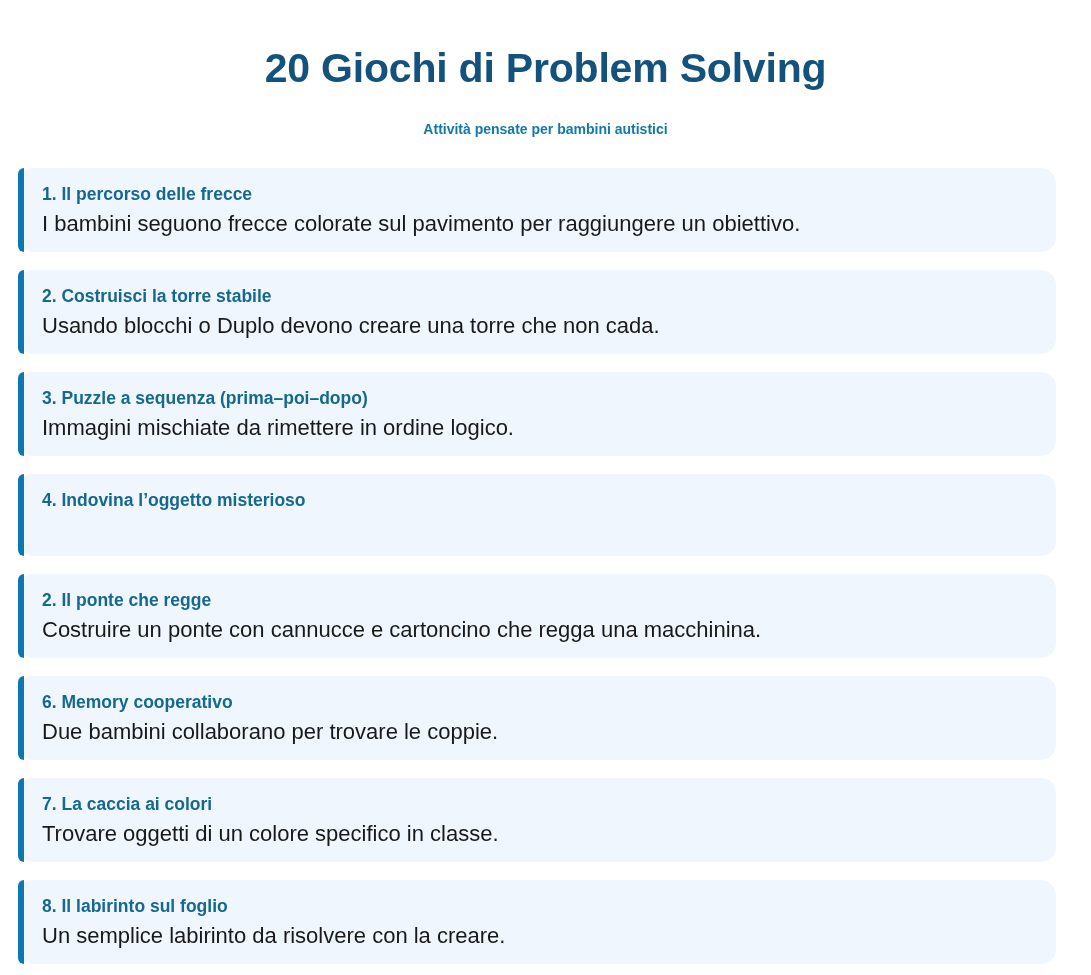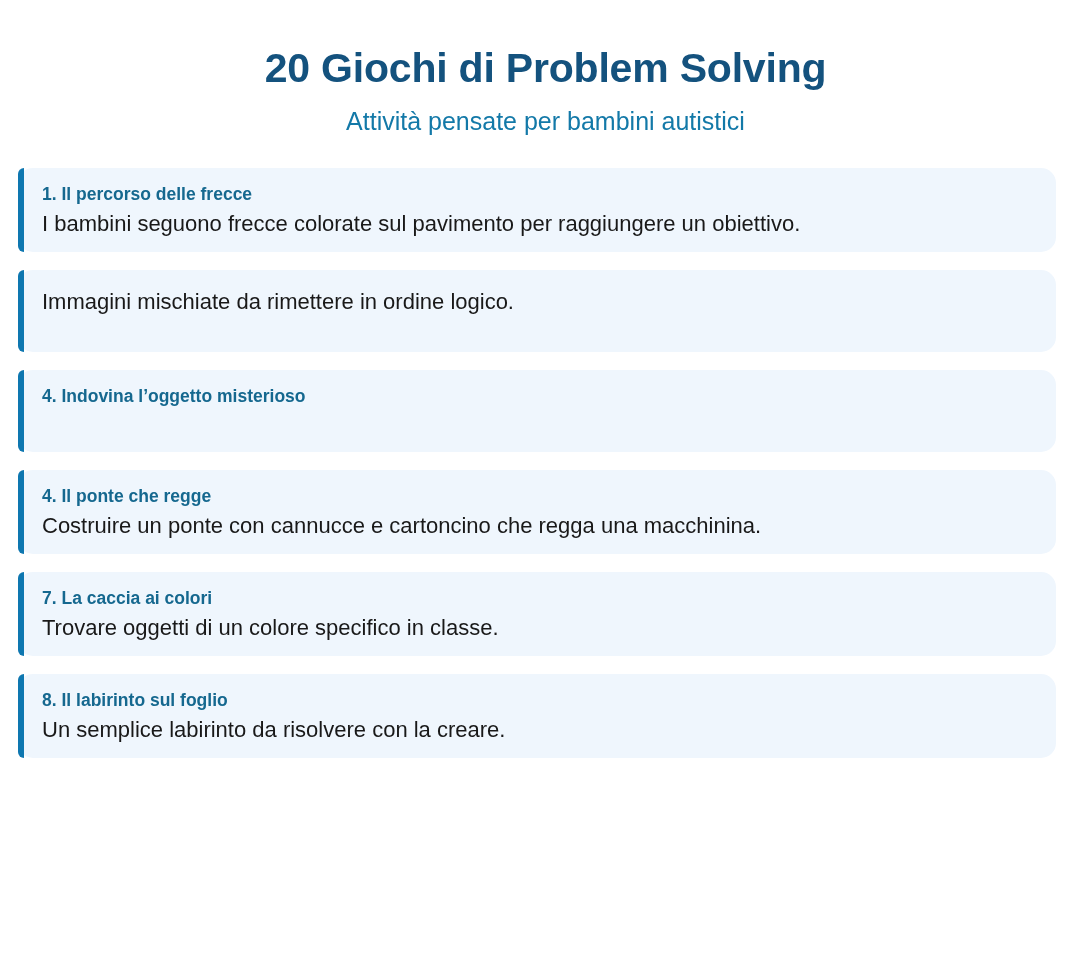--- a/index.html
+++ b/index.html
@@ -31,25 +31,25 @@
   }
   .page-title {
     margin: 0;
     font-size: 41px;
     line-height: 48px;
     font-weight: bold;
     color: #14527e;
     letter-spacing: -0.2px;
   }
   .page-subtitle {
-    margin: 4px;
+    margin: 12px;
     padding-top: 12px;
-    font-size: 25px;
+    font-size: 14px;
     line-height: 26px;
-    font-weight: normal;
+    font-weight: bold;
     color: #1379a8;
   }
 
   
   .card-list {
     margin: 0;
     padding: 0;
     list-style: none;
     position: absolute;
     top: 168px;
@@ -102,37 +102,48 @@
   </div>
 
   <ul class="card-list">
 
     <li class="card">
       <span class="accent"></span>
       <h2 class="card-title">1. Il percorso delle frecce</h2>
       <p class="card-desc">I bambini seguono frecce colorate sul pavimento per raggiungere un obiettivo.</p>
     </li>
 
+    <li class="card">
+      <span class="accent"></span>
+      <h2 class="card-title">2. Costruisci la torre stabile</h2>
+      <p class="card-desc">Usando blocchi o Duplo devono creare una torre che non cada.</p>
+    </li>
 
     <li class="card">
       <span class="accent"></span>
+      <h2 class="card-title">3. Puzzle a sequenza (prima–poi–dopo)</h2>
       <p class="card-desc">Immagini mischiate da rimettere in ordine logico.</p>
     </li>
 
     <li class="card">
       <span class="accent"></span>
       <h2 class="card-title">4. Indovina l’oggetto misterioso</h2>
     </li>
 
     <li class="card">
       <span class="accent"></span>
-      <h2 class="card-title">4. Il ponte che regge</h2>
+      <h2 class="card-title">2. Il ponte che regge</h2>
       <p class="card-desc">Costruire un ponte con cannucce e cartoncino che regga una macchinina.</p>
     </li>
 
+    <li class="card">
+      <span class="accent"></span>
+      <h2 class="card-title">6. Memory cooperativo</h2>
+      <p class="card-desc">Due bambini collaborano per trovare le coppie.</p>
+    </li>
 
     <li class="card">
       <span class="accent"></span>
       <h2 class="card-title">7. La caccia ai colori</h2>
       <p class="card-desc">Trovare oggetti di un colore specifico in classe.</p>
     </li>
 
     <li class="card">
       <span class="accent"></span>
       <h2 class="card-title">8. Il labirinto sul foglio</h2>

